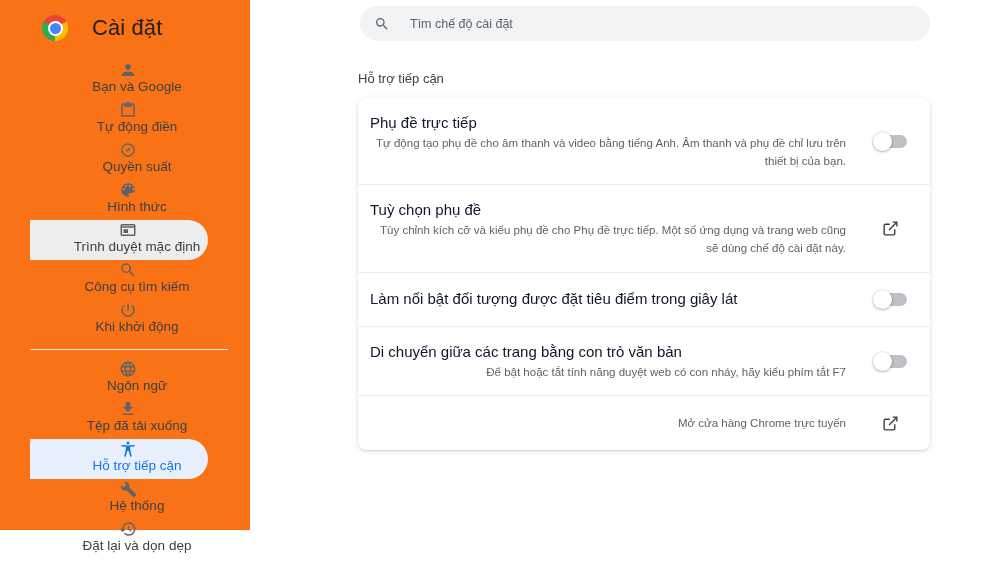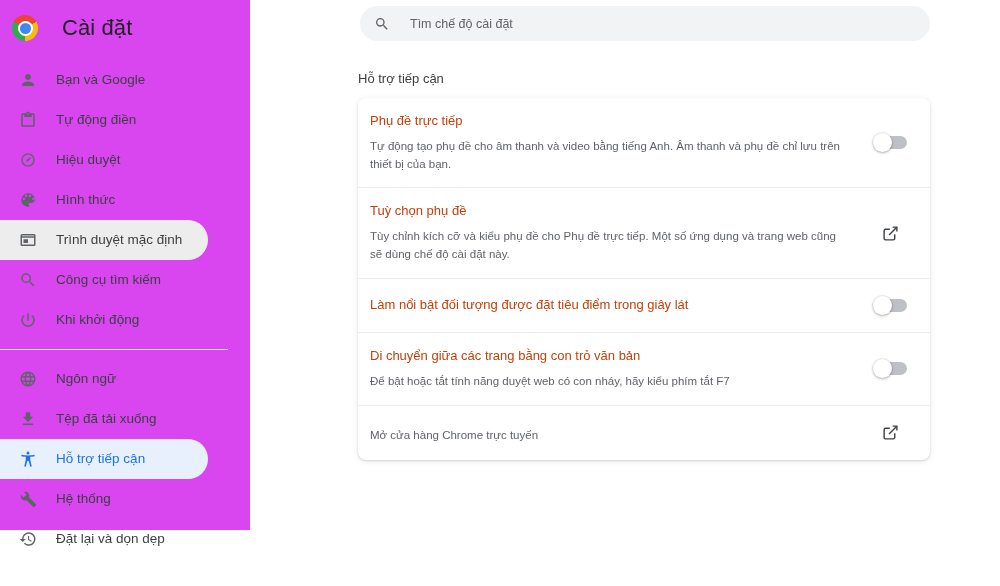--- a/index.html
+++ b/index.html
@@ -9,21 +9,22 @@
     background: #ffffff;
     font-family: "Liberation Sans", sans-serif;
     overflow: hidden;
   }
   .app { position: relative; width: 1000px; height: 586px; background: #fff; }
 
   
   .sidebar {
     position: absolute; left: 0; top: 0;
     width: 250px; height: 530px;
-    background: #d946ef;
+    background: #f97316;
+    padding-left: 30px;
   }
   .brand {
     display: flex; align-items: center;
     height: 56px; padding-left: 12px;
   }
   .chrome-logo {
     width: 26px; height: 26px; flex: 0 0 26px;
     position: relative; border-radius: 50%;
     overflow: hidden;
     background:
@@ -48,20 +49,21 @@
   .nav-item {
     position: relative;
     display: flex; align-items: center;
     height: 40px;
     margin: 0 42px 0 0;
     padding-left: 18px;
     border-radius: 0 20px 20px 0;
     color: #3c4043;
     cursor: pointer;
     user-select: none;
+    flex-direction: column;
   }
   .nav-item .nav-icon {
     width: 20px; height: 20px; flex: 0 0 20px;
     display: flex; align-items: center; justify-content: center;
     color: #5f6368;
   }
   .nav-item .nav-icon svg { width: 18px; height: 18px; display: block; fill: currentColor; }
   .nav-label {
     margin-left: 18px;
     font-size: 13.5px; line-height: 1;
@@ -116,25 +118,26 @@
   }
   .row {
     display: flex; align-items: center;
     padding: 14px 18px 14px 12px;
     min-height: 54px;
     border-bottom: 1px solid #ececec;
   }
   .row:last-child { border-bottom: none; }
   .row-text { flex: 1 1 auto; padding-right: 22px; }
   .row-title {
-    font-size: 13px; color: #c2410c; line-height: 1.45;
+    font-size: 15px; color: #0f172a; line-height: 1.45;
   }
   .row-sub {
     font-size: 11.5px; color: #5f6368; line-height: 1.55;
-    margin-top: 7px;
+    margin-top: 1px;
+    text-align: right;
   }
   .row-ctrl { flex: 0 0 auto; display: flex; align-items: center; justify-content: center; width: 44px; }
 
   
   .toggle {
     position: relative;
     width: 33px; height: 13px;
     border-radius: 7px;
     background: #bdc1c6;
     cursor: pointer;
@@ -184,21 +187,21 @@
         <span class="nav-label">Tự động điền</span>
       </div>
 
 
       <div class="nav-item">
         <span class="nav-icon">
           <svg viewBox="0 0 24 24">
               <path d="M12 3a9 9 0 1 0 0 18 9 9 0 0 0 0-18zm0 16.2A7.2 7.2 0 1 1 12 4.8a7.2 7.2 0 0 1 0 14.4zm3.3-11-4.6 3.2a1.4 1.4 0 1 0 1.8 1.9l3.6-4.3-.8-.8z"></path>
             </svg>
         </span>
-        <span class="nav-label">Hiệu duyệt</span>
+        <span class="nav-label">Quyền suất</span>
       </div>
 
       <div class="nav-item">
         <span class="nav-icon">
           <svg viewBox="0 0 24 24">
               <path d="M12 3a9 9 0 0 0 0 18c.83 0 1.5-.67 1.5-1.5 0-.39-.15-.74-.39-1.01a1.49 1.49 0 0 1 1.1-2.49H16a5 5 0 0 0 5-5c0-4.42-4.03-8-9-8zm-5.5 9a1.5 1.5 0 1 1 0-3 1.5 1.5 0 0 1 0 3zm3-4a1.5 1.5 0 1 1 0-3 1.5 1.5 0 0 1 0 3zm5 0a1.5 1.5 0 1 1 0-3 1.5 1.5 0 0 1 0 3zm4.5 4a1.5 1.5 0 1 1 0-3 1.5 1.5 0 0 1 0 3z"></path>
             </svg>
         </span>
         <span class="nav-label">Hình thức</span>
       </div>

